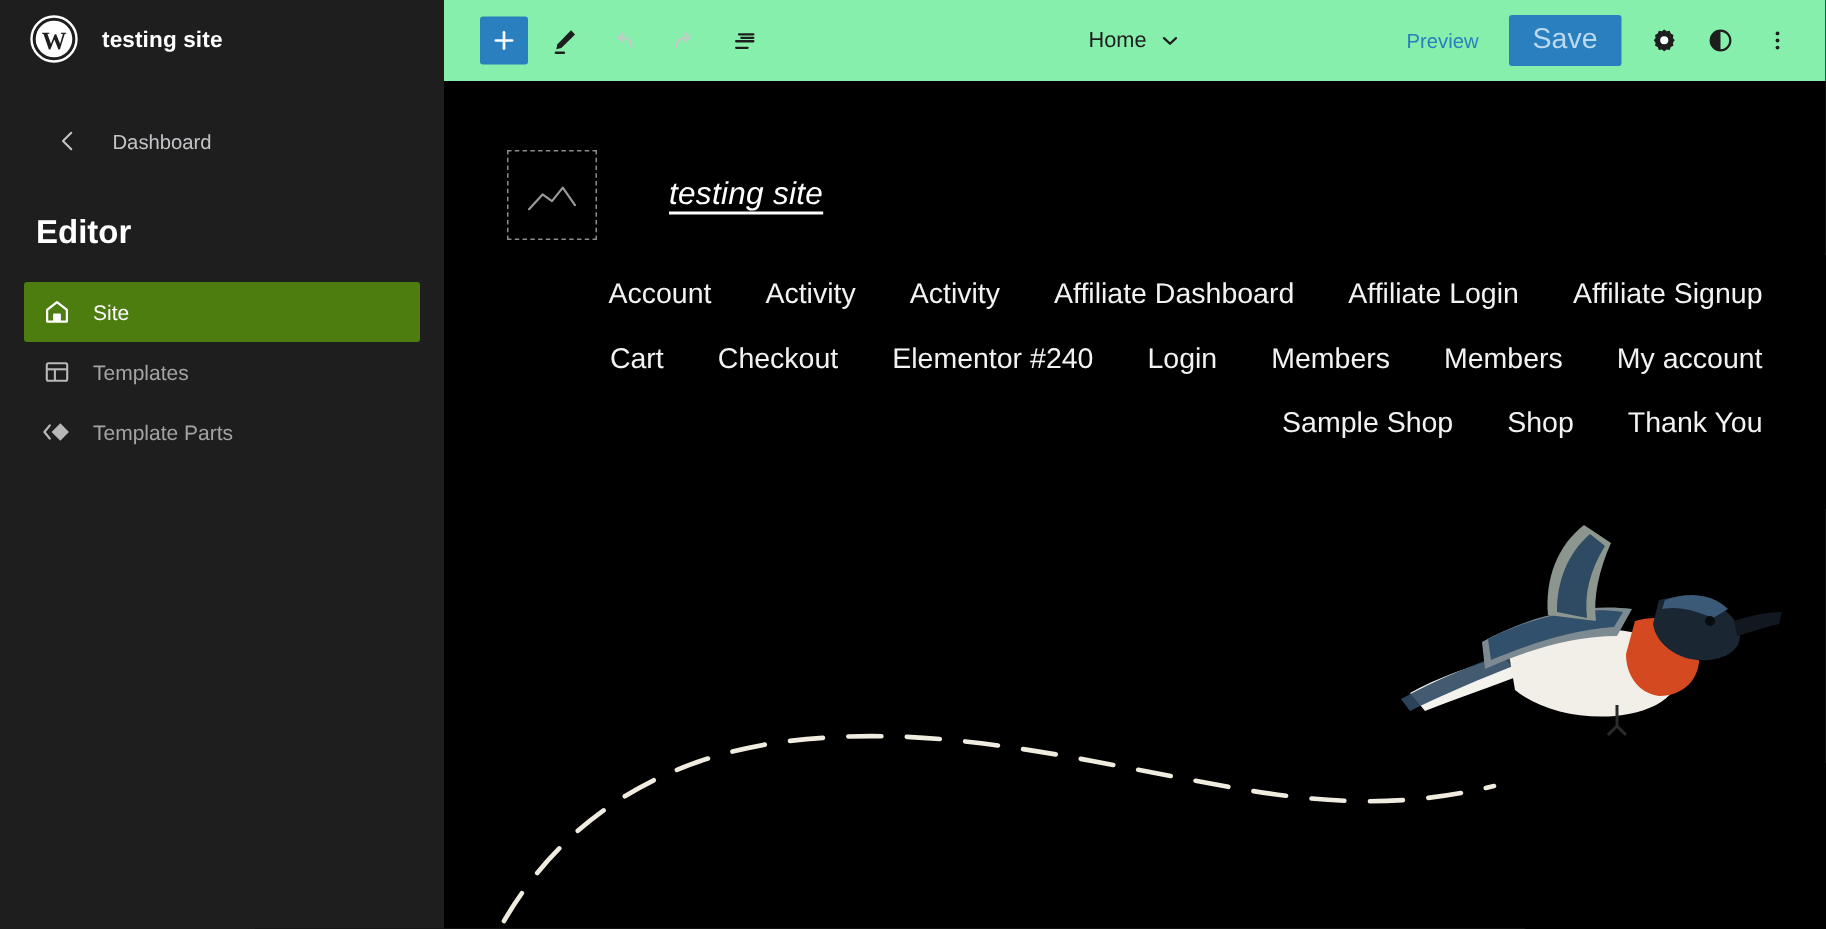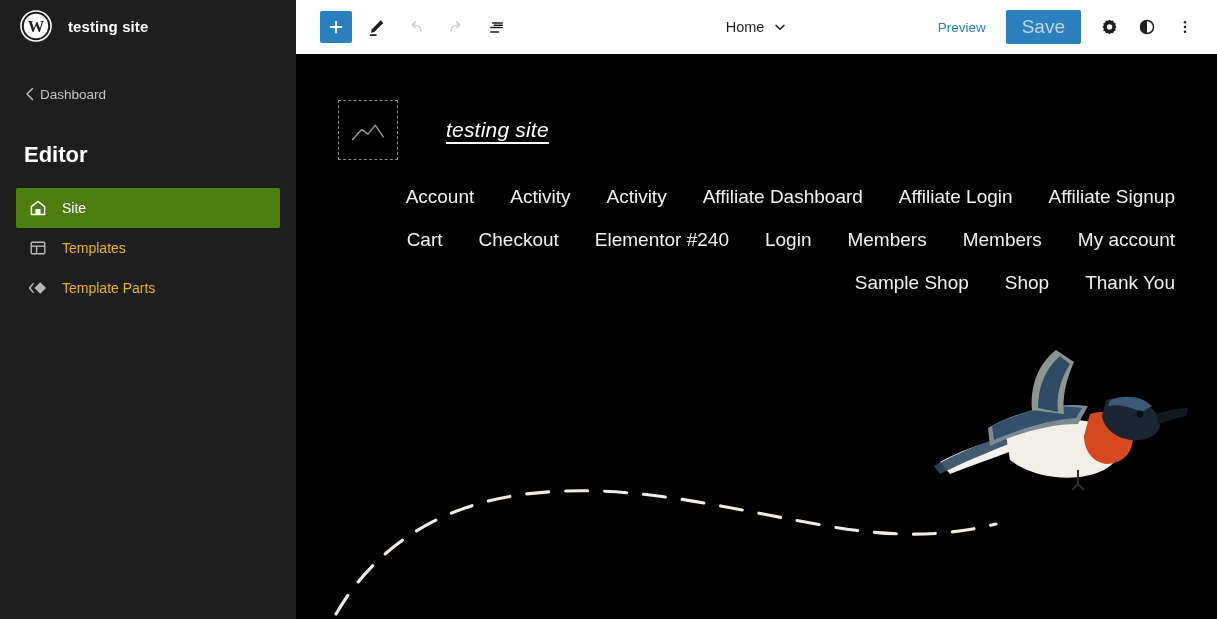--- a/index.html
+++ b/index.html
@@ -42,25 +42,26 @@
   .sb-brand-title {
     font-size: 15px;
     font-weight: bold;
     color: #ffffff;
     letter-spacing: 0.1px;
     white-space: nowrap;
   }
   .sb-back {
     display: flex;
     align-items: center;
-    gap: 4px;
+    gap: 24px;
     margin-top: 30px;
     padding: 0 20px 0 24px;
     height: 24px;
     cursor: pointer;
+    margin-left: 15px;
   }
   .sb-back-icon {
     width: 12px; height: 14px;
     flex: 0 0 12px;
     display: block;
   }
   .sb-back-label {
     font-size: 13.5px;
     color: #c3c4c7;
     white-space: nowrap;
@@ -92,39 +93,39 @@
   .sb-item.active {
     background: #4d7c0f;
   }
   .sb-item-icon {
     width: 20px; height: 20px;
     flex: 0 0 20px;
     display: block;
   }
   .sb-item-label {
     font-size: 14px;
-    color: #eab308;
+    color: #a3a3a3;
     white-space: nowrap;
   }
   .sb-item.active .sb-item-label { color: #ffffff; }
 
   
   .main {
     flex: 1 1 auto;
     height: 619px;
     display: flex;
     flex-direction: column;
     position: relative;
   }
 
   
   .header {
     height: 54px;
     flex: 0 0 54px;
-    background: #ffffff;
+    background: #86efac;
     display: flex;
     align-items: center;
     position: relative;
     padding: 0 16px 0 24px;
   }
   .hdr-left {
     display: flex;
     align-items: center;
     gap: 8px;
   }

